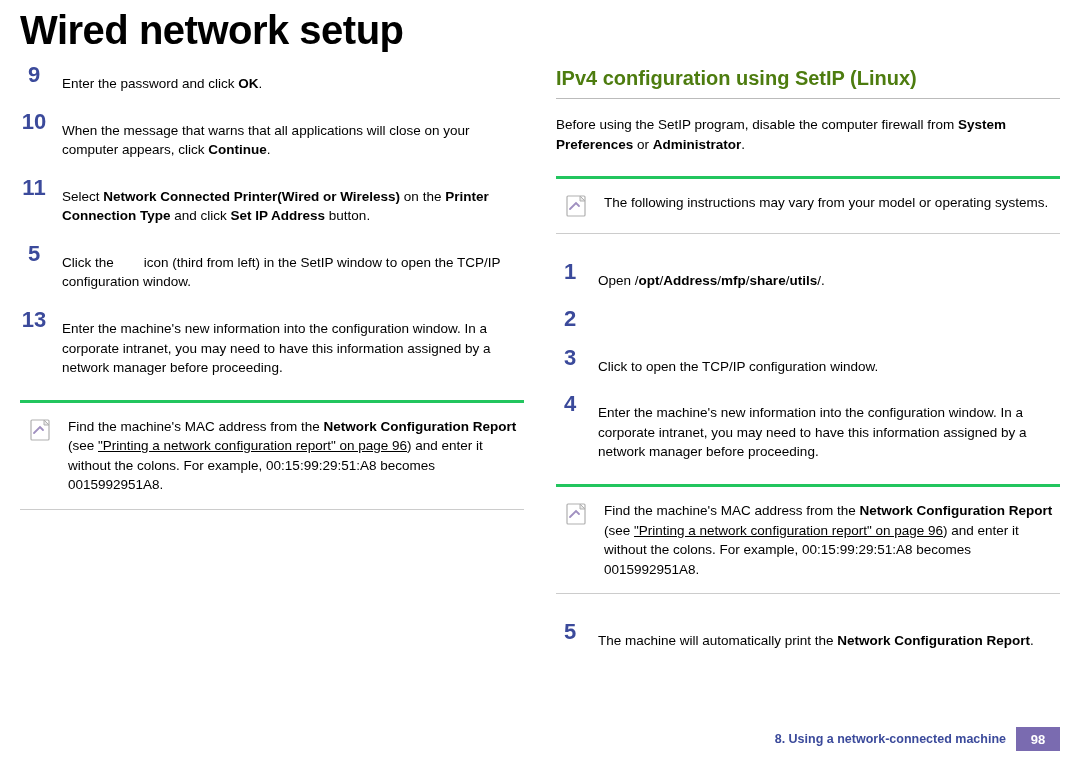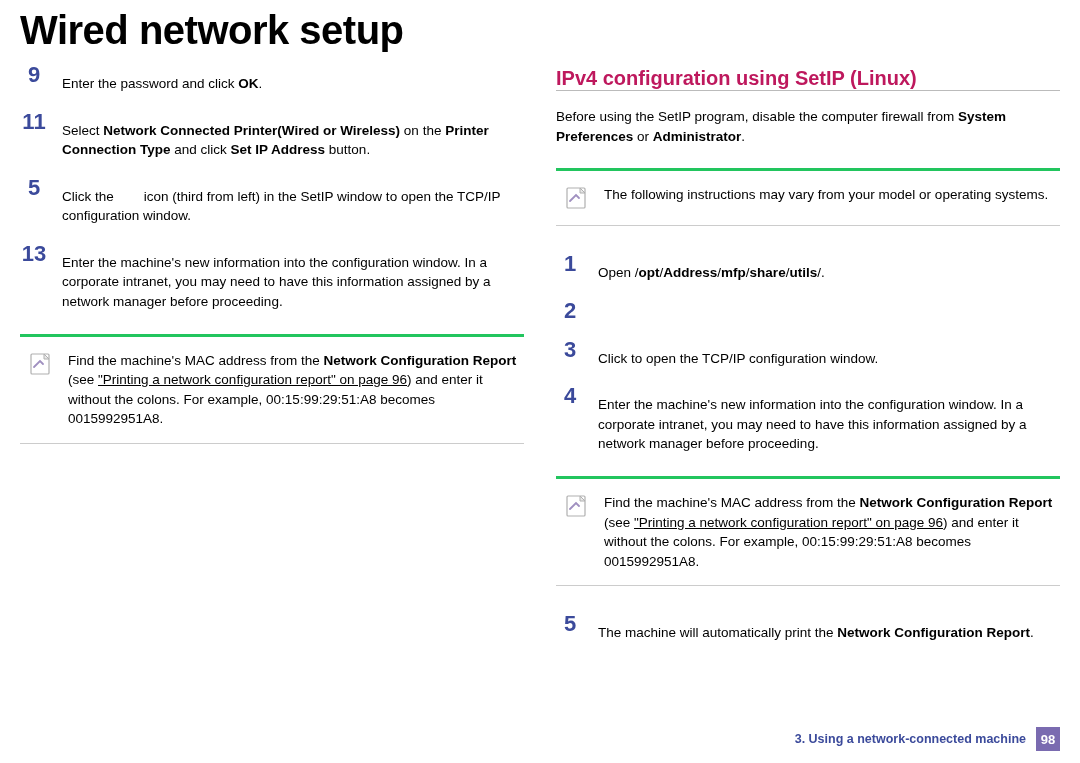--- a/index.html
+++ b/index.html
@@ -66,22 +66,23 @@
     height: 26px;
     margin-left: 4px;
   }
   .note-text {
     font-size: 13.5px;
     line-height: 1.45;
   }
   .section-heading {
     font-size: 20px;
     font-weight: 700;
-    color: #be185d;
+    color: #4d7c0f;
     border-bottom: 1px solid #bbb;
+    padding-bottom: 8px;
     margin-bottom: 16px;
     margin-top: 4px;
   }
   .intro-text {
     font-size: 13.5px;
     line-height: 1.45;
     margin-bottom: 22px;
   }
   .footer {
     position: absolute;
@@ -94,39 +95,43 @@
   .footer-text {
     color: #3b4a9b;
     font-weight: 700;
     font-size: 12.5px;
   }
   .footer-page {
     background: #7a6bb0;
     color: #fff;
     font-weight: 700;
     font-size: 13px;
-    width: 24px;
+    width: 44px;
     height: 24px;
     display: flex;
     align-items: center;
     justify-content: center;
   }
 </style>
 </head>
 <body>
 
 <h1 class="page-title">Wired network setup</h1>
 
 <div class="columns">
 
   <div class="col">
     <div>
         <div class="step">
         <div class="step-num">9</div>
         <div class="step-text">Enter the password and click <b>OK</b>.</div>
+      </div>
+        <div class="step">
+        <div class="step-num">10</div>
+        <div class="step-text">When the message that warns that all applications will close on your computer appears, click <b>Continue</b>.</div>
       </div>
         <div class="step">
         <div class="step-num">11</div>
         <div class="step-text">Select <b>Network Connected Printer(Wired or Wireless)</b> on the <b>Printer Connection Type</b> and click <b>Set IP Address</b> button.</div>
       </div>
         <div class="step">
         <div class="step-num">5</div>
         <div class="step-text">Click the &nbsp;&nbsp;&nbsp;&nbsp;&nbsp;&nbsp; icon (third from left) in the SetIP window to open the TCP/IP configuration window.</div>
       </div>
         <div class="step">
@@ -190,15 +195,15 @@
         <div class="step">
         <div class="step-num">5</div>
         <div class="step-text">The machine will automatically print the <b>Network Configuration Report</b>.</div>
       </div>
       </div>
   </div>
 
 </div>
 
 <div class="footer">
-  <span class="footer-text">3.  Using a network-connected machine</span>
+  <span class="footer-text">8.  Using a network-connected machine</span>
   <span class="footer-page">98</span>
 </div>
 
 </body></html>

